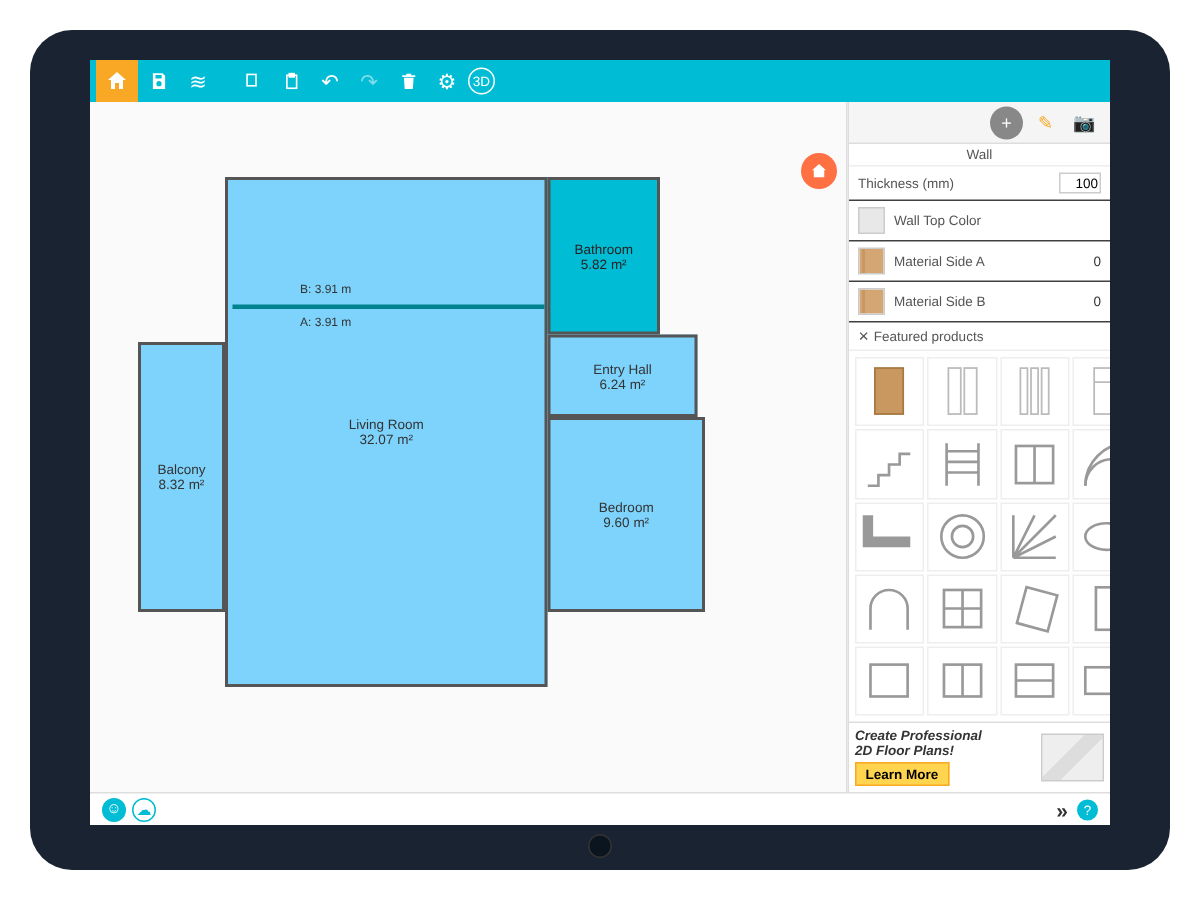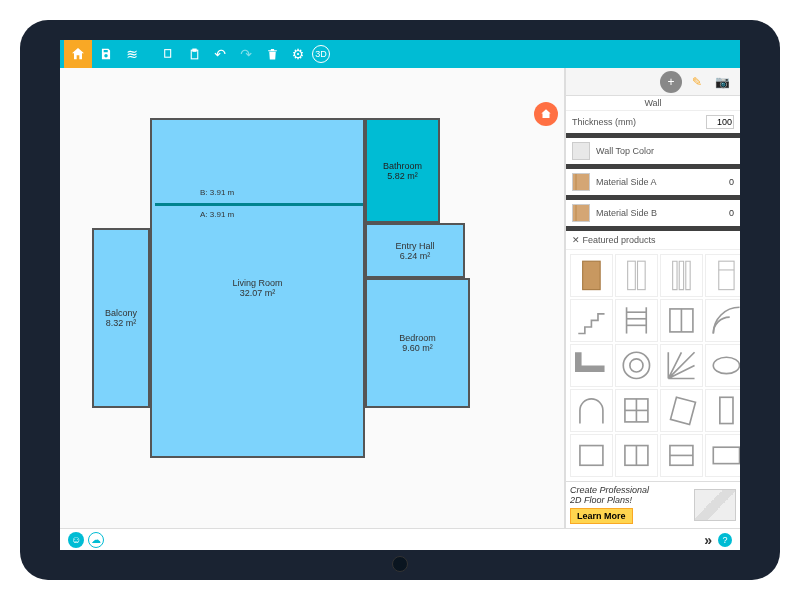--- a/index.html
+++ b/index.html
@@ -18,32 +18,32 @@
 .room.bathroom{background:#00bcd4;color:#222}
 .wall-line{position:absolute;background:#00838f;height:3px}
 .dim-label{position:absolute;font-size:8px;color:#333;background:transparent}
 .sidebar{width:175px;background:#fff;display:flex;flex-direction:column;font-size:10px;border-left:1px solid #ddd}
 .side-tabs{height:28px;background:#f5f5f5;display:flex;align-items:center;justify-content:flex-end;gap:4px;padding:0 6px;border-bottom:1px solid #ddd}
 .side-tab-btn{width:22px;height:22px;border-radius:50%;display:flex;align-items:center;justify-content:center;cursor:pointer;font-size:12px}
 .side-tab-btn.add{background:#888;color:#fff}
 .side-tab-btn.draw{color:#f9a825}
 .side-tab-btn.photo{color:#888}
 .side-tab-label{font-size:9px;text-align:center;padding:2px 0;color:#555;border-bottom:1px solid #eee}
-.prop-row{display:flex;align-items:center;padding:4px 6px;border-bottom:5px solid #404040;font-size:9px;color:#555}
+.prop-row{display:flex;align-items:center;padding:4px 6px;border-bottom:1px solid #404040;font-size:9px;color:#555}
 .prop-row .swatch{width:18px;height:18px;background:#e8e8e8;margin-right:6px;border:1px solid #ccc}
 .prop-row .swatch.wood{background:linear-gradient(90deg,#d4a674 2px,#c89860 2px 4px,#d4a674 4px)}
 .prop-row .val{margin-left:auto;color:#333}
 .prop-row input{width:28px;border:1px solid #ccc;text-align:right;font-size:9px;padding:1px}
 .featured-hdr{padding:4px 6px;font-size:9px;color:#555;border-bottom:1px solid #eee;display:flex;align-items:center;gap:3px}
 .product-grid{flex:1;display:grid;grid-template-columns:repeat(4,1fr);gap:2px;padding:4px;overflow:hidden}
 .product{aspect-ratio:1;background:#fff;border:1px solid #eee;display:flex;align-items:center;justify-content:center;font-size:18px;color:#aaa;cursor:pointer}
 .product svg{width:80%;height:80%}
 .promo{padding:4px;border-top:1px solid #ddd;display:flex;gap:4px;align-items:center;background:#fff}
 .promo-text{flex:1}
-.promo-title{font-size:9px;font-style:italic;font-weight:normal;color:#333;line-height:1.1}
+.promo-title{font-size:9px;font-style:italic;font-weight:bold;color:#333;line-height:1.1}
 .promo-btn{background:#ffd54f;border:1px solid #f9a825;padding:2px 6px;font-size:9px;font-weight:bold;cursor:pointer;margin-top:2px;display:inline-block}
 .promo-img{width:42px;height:32px;background:linear-gradient(135deg,#eee 40%,#ddd 40% 60%,#eee 60%);border:1px solid #ccc}
 .bottom-bar{height:22px;background:#fff;border-top:1px solid #ddd;display:flex;align-items:center;padding:0 8px}
 .bottom-icon{width:16px;height:16px;border-radius:50%;background:#00bcd4;color:#fff;font-size:10px;display:flex;align-items:center;justify-content:center;margin-right:4px}
 .bottom-bar .chev{margin-left:auto;font-size:14px;color:#333;font-weight:bold;margin-right:6px;cursor:pointer}
 .bottom-bar .help{width:14px;height:14px;border-radius:50%;background:#00bcd4;color:#fff;font-size:9px;display:flex;align-items:center;justify-content:center}
 .orbit{position:absolute;right:6px;top:34px;width:24px;height:24px;border-radius:50%;background:#ff7043;display:flex;align-items:center;justify-content:center;color:#fff;font-size:12px;cursor:pointer}
 </style>
 </head>
 <body>

